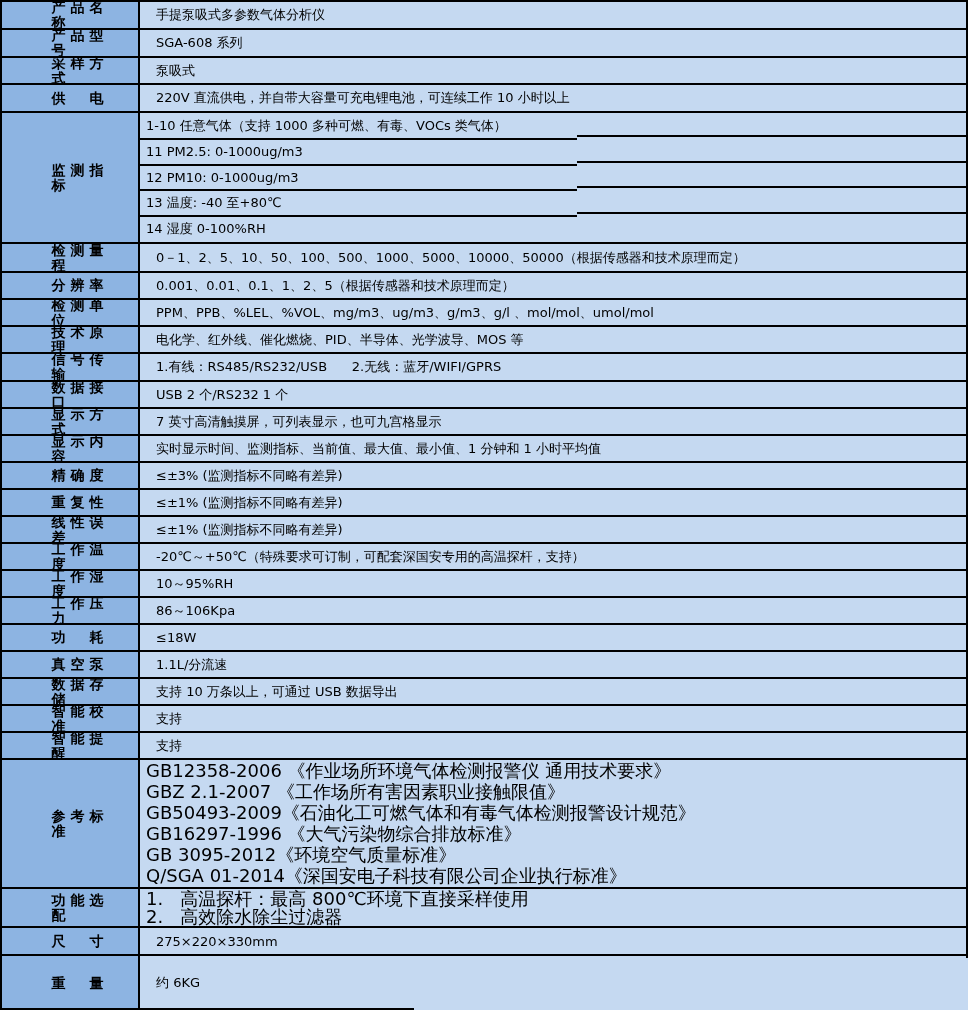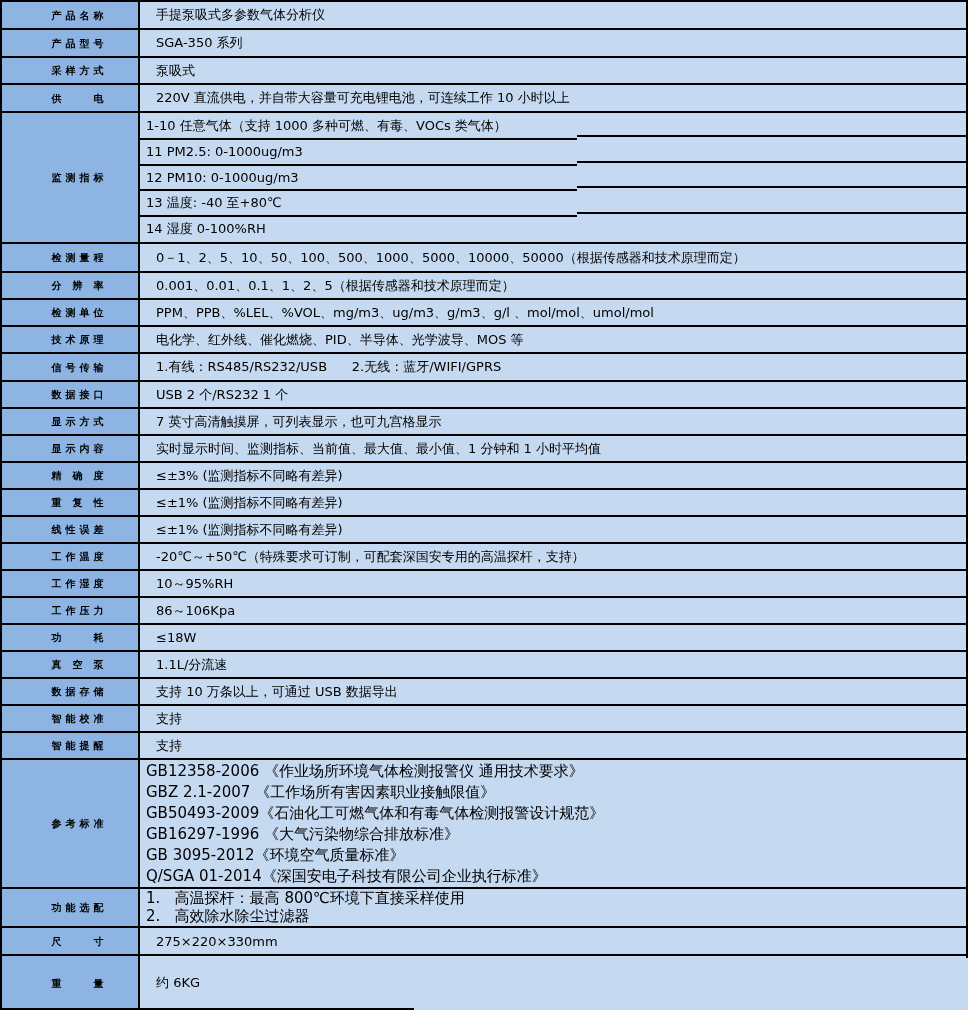--- a/index.html
+++ b/index.html
@@ -6,26 +6,26 @@
   body{font-family:"DejaVu Sans","Liberation Sans",sans-serif;color:#000;}
   #spec-table{
     width:968px;height:1010px;box-sizing:border-box;position:relative;
     border-top:2px solid #000;border-left:2px solid #000;
     display:flex;flex-direction:column;background:#C5D9F1;overflow:hidden;
   }
   .row{display:flex;flex:none;box-sizing:border-box;border-bottom:2px solid #000;}
   .row.no-bb{border-bottom:none;flex:1;border-radius:12px;}
   .lc{width:138px;flex:none;box-sizing:border-box;background:#8DB4E2;border-right:2px solid #000;
       display:flex;align-items:center;justify-content:center;}
-  .lbl{display:inline-block;width:52px;font-weight:bold;font-size:10px;line-height:15px;
+  .lbl{display:inline-block;width:52px;font-weight:bold;font-size:14px;line-height:15px;
        text-align:justify;text-align-last:justify;margin-left:15px;}
   .vc{flex:1;min-width:0;background:#C5D9F1;display:flex;align-items:center;
       padding-left:16px;font-size:13px;white-space:pre;}
   .vc.col{flex-direction:column;justify-content:center;align-items:stretch;padding:0;}
-  .line{display:flex;align-items:center;padding-left:6px;font-size:15px;white-space:pre;}
+  .line{display:flex;align-items:center;padding-left:6px;font-size:18px;white-space:pre;}
   .std-line{height:21px;flex:none;}
   .feat-line{height:18px;flex:none;}
   
   .vc.monitor{flex-direction:column;padding:0;align-items:stretch;}
   .mline{flex:1;position:relative;display:flex;align-items:center;padding-left:6px;
          font-size:13px;white-space:pre;}
   .mline:not(:last-child)::before{content:"";position:absolute;left:0;bottom:-1px;height:2px;width:437px;background:#000;}
   .mline:not(:last-child)::after{content:"";position:absolute;left:437px;right:0;bottom:2px;height:2px;background:#000;}
   
   .rb{position:absolute;top:0;right:0;width:2px;height:956px;background:#000;}
@@ -40,21 +40,21 @@
     <div class="lc">
         <span class="lbl">产品名称</span>
       </div>
     <div class="vc">手提泵吸式多参数气体分析仪</div>
   </div>
 
   <div class="row" style="height:28px">
     <div class="lc">
         <span class="lbl">产品型号</span>
       </div>
-    <div class="vc">SGA-350 系列</div>
+    <div class="vc">SGA-608 系列</div>
   </div>
 
 
   <div class="row" style="height:27px">
     <div class="lc">
         <span class="lbl">采样方式</span>
       </div>
     <div class="vc">泵吸式</div>
   </div>
 

